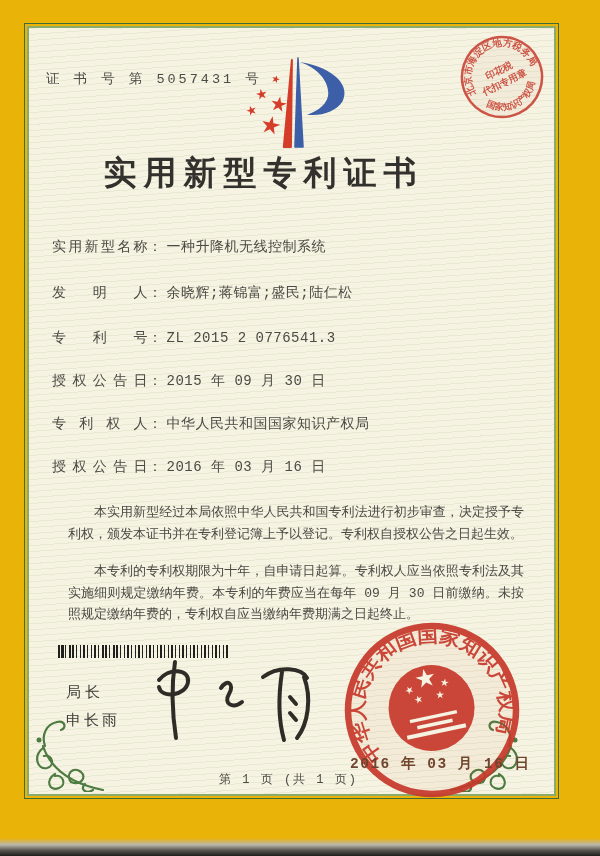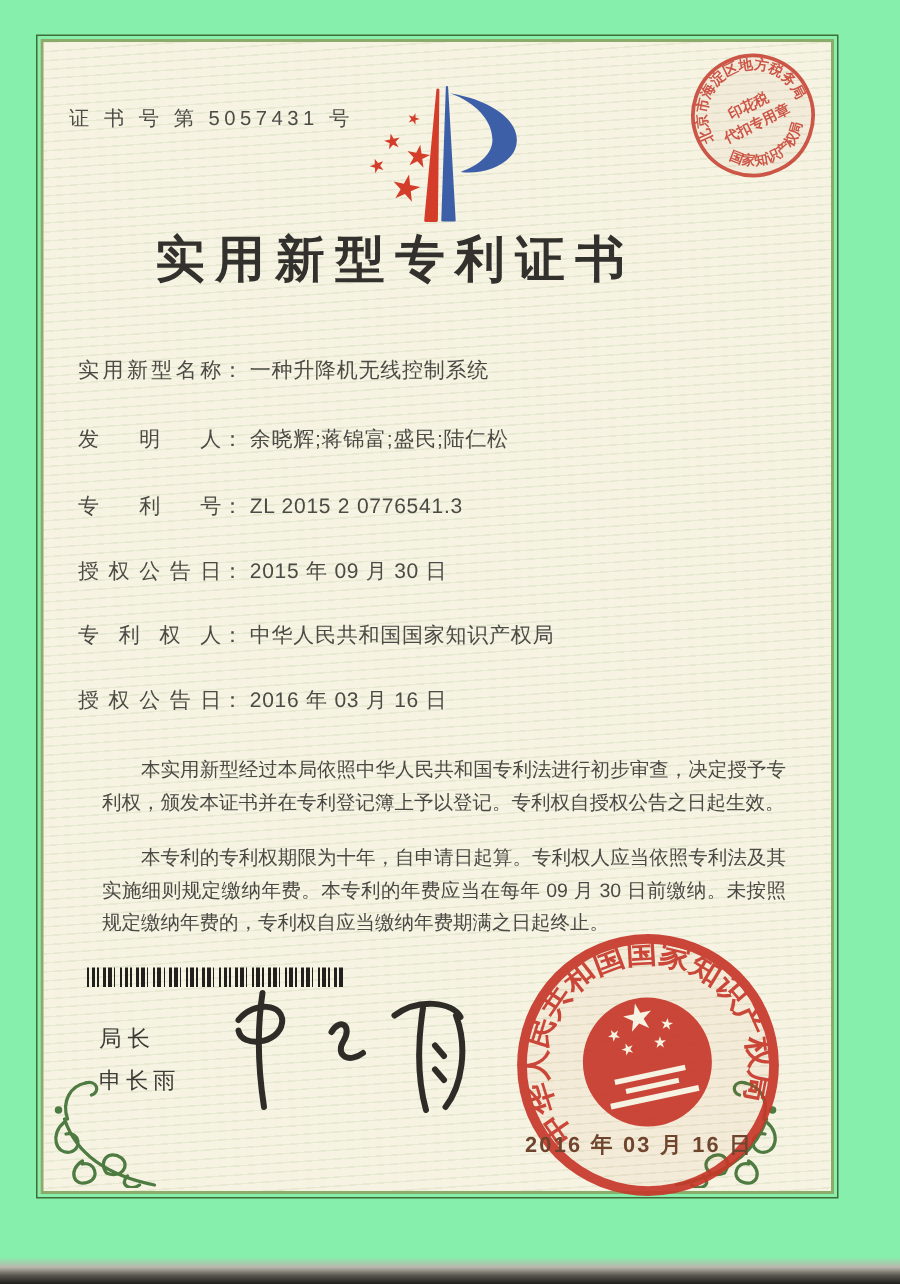--- a/index.html
+++ b/index.html
@@ -1,19 +1,19 @@
 <!DOCTYPE html>
 <html lang="zh"><head>
 <meta charset="utf-8">
 <style>
   html,body{margin:0;padding:0;background:#e8e6df;}
   .page{
     position:relative;width:600px;height:856px;overflow:hidden;
-    background:#86efac;
-    font-family:Liberation Sans, sans-serif;
+    background:#eab308;
+    font-family:Liberation Mono, monospace;
     color:#4a4843;
   }
   
   .frame{
     position:absolute;left:24px;top:23px;width:529px;height:770px;
     border:1px solid #3f6c39;padding:2px;box-sizing:content-box;z-index:1;
   }
   .frame-inner{
     width:100%;height:100%;box-sizing:border-box;
     border:2px solid #8aab69;
@@ -182,20 +182,21 @@
           <rect x="66" y="95" width="48" height="3.5"></rect>
           <rect x="72" y="102.5" width="36" height="3.5"></rect>
           <rect x="60" y="110" width="60" height="4"></rect>
         </g>
       </g>
     </g>
   </svg>
 
   <div class="seal-date">2016 年 03 月 16 日</div>
 
+  <div class="footer">第 1 页 (共 1 页)</div>
 
   <svg class="corner left" width="80" height="80" viewBox="0 0 80 80">
     <g fill="none" stroke="#4e7b41" stroke-width="2.2" stroke-linecap="round">
       <path d="M76,78 C46,72 24,58 16,34"></path>
       <path d="M16,36 C6,44 10,58 20,56 C28,54 26,42 17,44"></path>
       <path d="M28,62 C18,68 22,80 32,76 C40,73 36,62 28,64"></path>
       <path d="M44,70 C38,62 46,54 54,60 C60,65 54,74 44,70"></path>
       <path d="M58,72 C52,78 60,82 66,78"></path>
       <path d="M18,34 C14,22 20,12 30,10"></path>
       <path d="M30,10 C38,8 40,16 34,18"></path>

